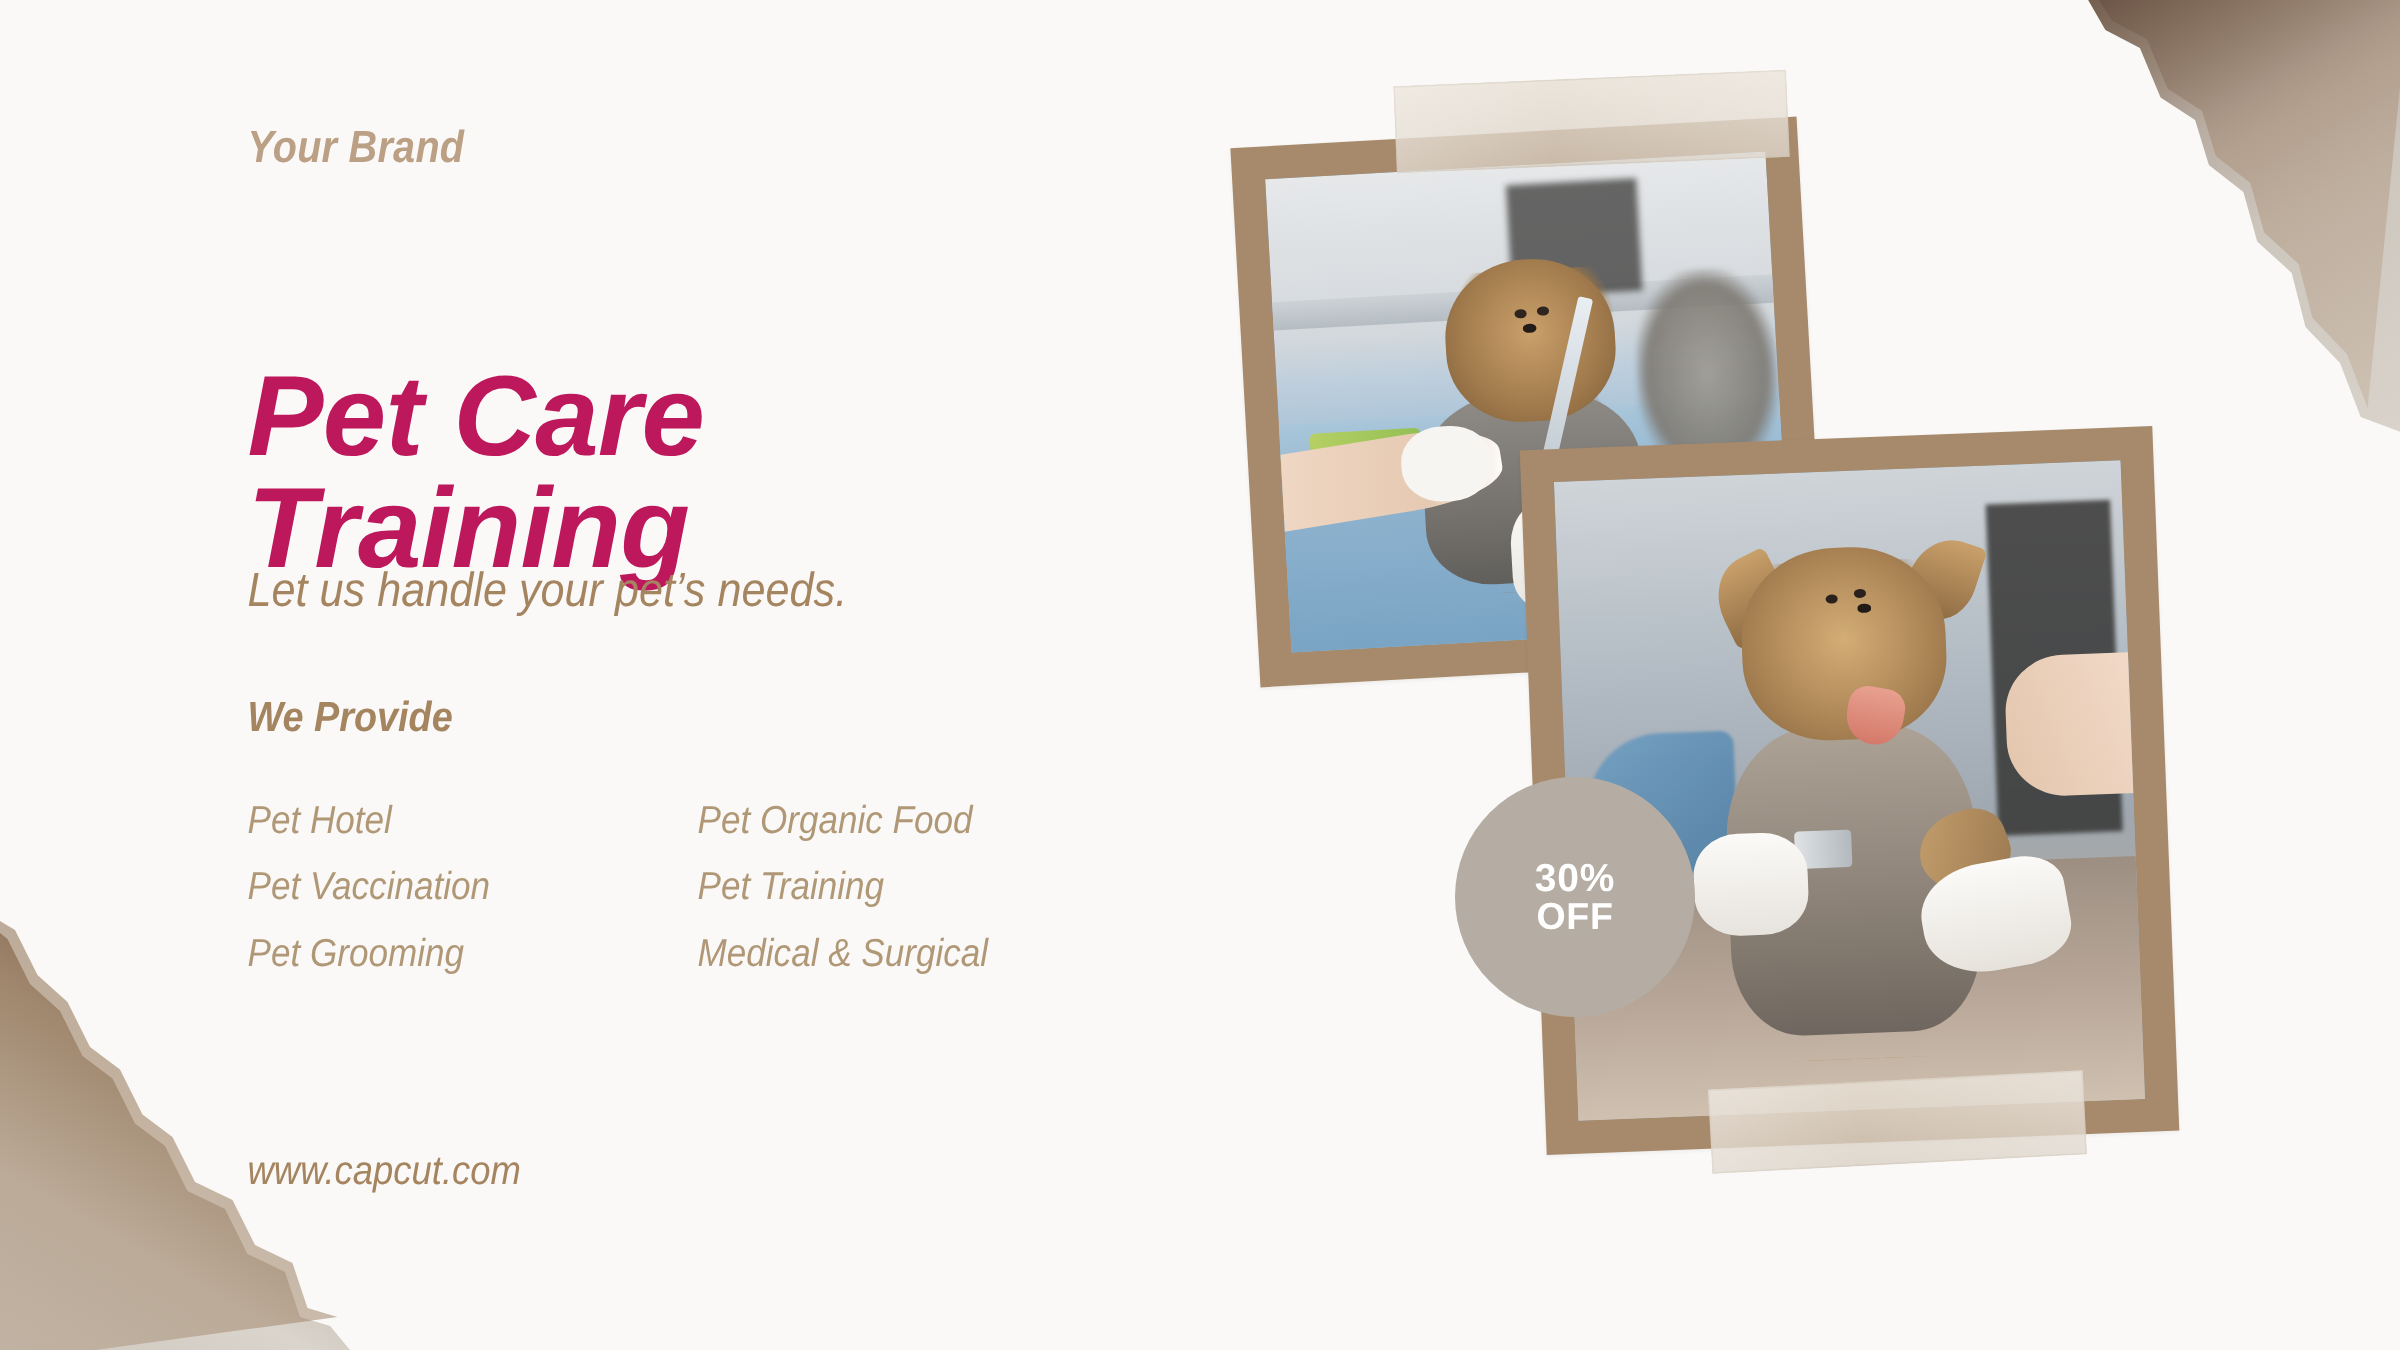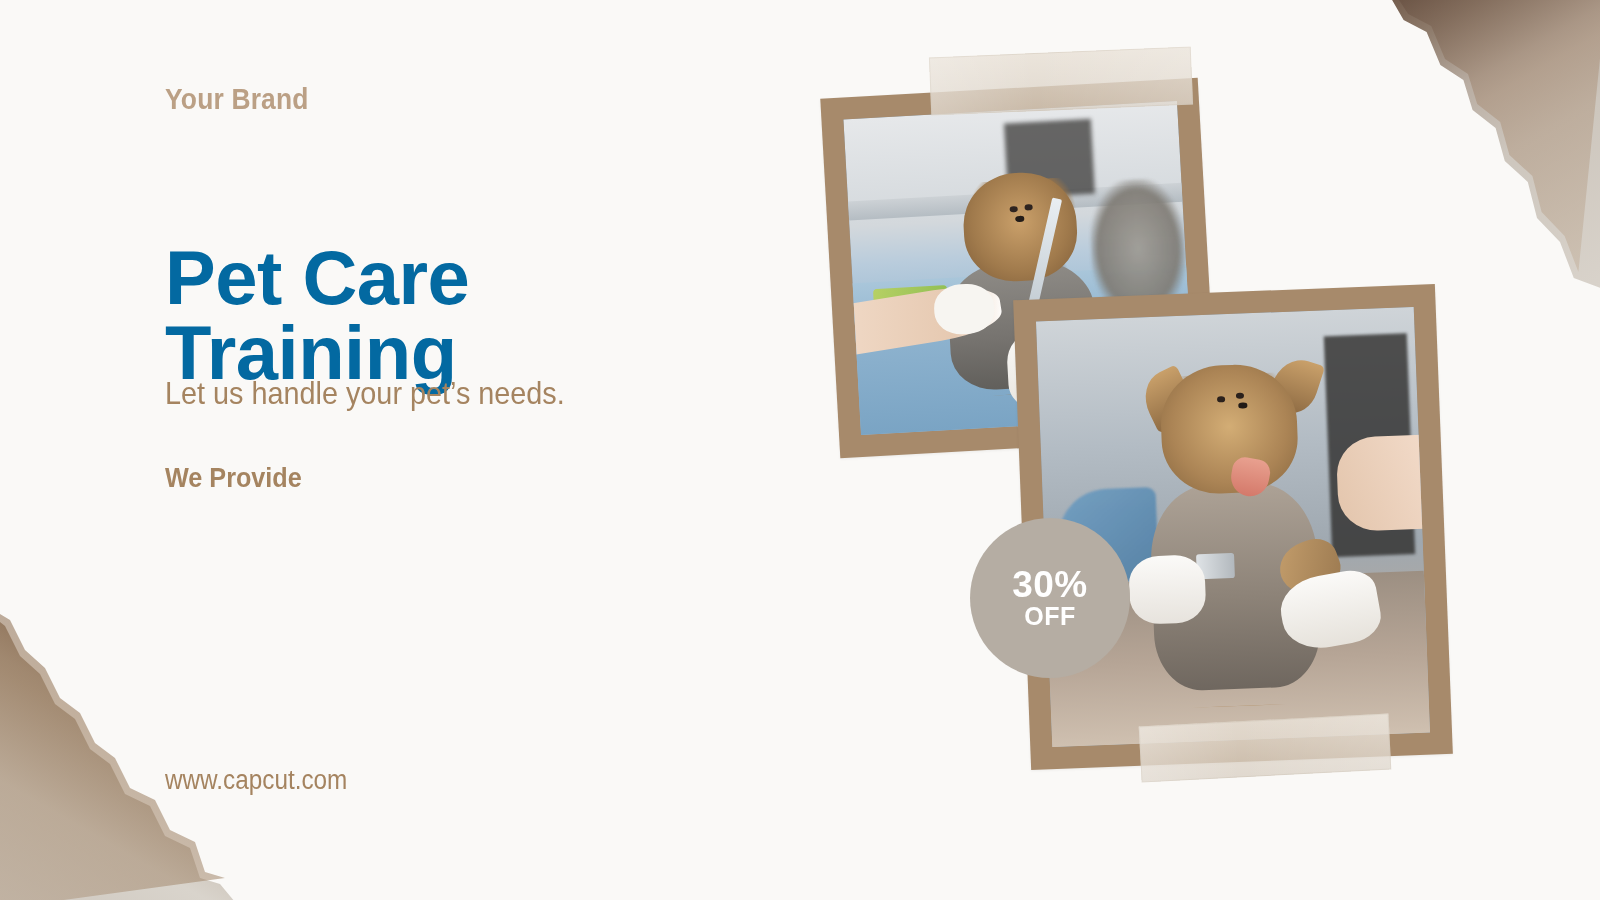--- a/index.html
+++ b/index.html
@@ -56,37 +56,37 @@
     bottom:-8px; left:-10px;
     width:250px; height:300px;
     background:linear-gradient(30deg,#b5a08a 0%, #8a6744 55%, #6a4a33 100%);
     clip-path: polygon(0% 100%, 6% 100%, 94% 90%, 86% 88%, 82% 78%, 72% 74%,
                        66% 64%, 56% 60%, 50% 50%, 42% 45%, 36% 35%, 28% 30%,
                        22% 20%, 14% 14%, 8% 4%, 0% 0%);
     opacity:.5;
   }
 
   
-  .left { position:absolute; left:165px; top:0; width:620px; height:900px; }
+  .left { position:absolute; left:165px; top:0; width:620px; height:900px;font-style:italic; }
 
   .brand {
     position:absolute; left:0; top:82px;
     font-size:30px; font-weight:700;
     letter-spacing:.2px;
     color:#BBA085;
     transform:scaleX(.88); transform-origin:left center;
     white-space:nowrap;
   }
 
   .headline {
     position:absolute; left:0; top:165px;
     font-size:76px;
     font-weight:700;
     line-height:.99;
-    color:#0369a1;
+    color:#be185d;
     letter-spacing:-0.5px;
     white-space:pre-line;
   }
   .headline .l2 { display:block; }
 
   .tagline {
     position:absolute; left:0; top:375px;
     font-size:32px; font-weight:400;
     color:#A58460;
     transform:scaleX(.9); transform-origin:left center;
@@ -353,21 +353,21 @@
     align-items:center; justify-content:center;
     z-index:8;
     cursor:pointer;
   }
   .badge .b1, .badge .b2 {
     color:#FFFFFF;
     font-weight:700;
     letter-spacing:.5px;
     line-height:1.02;
   }
-  .badge .b1 { font-size:37px; }
+  .badge .b1 { font-size:26px; }
   .badge .b2 { font-size:25px; }
 </style>
 </head>
 <body>
 
 <div id="canvas">
 
   <div class="torn torn-tr"></div>
   <div class="torn torn-tr-edge"></div>
   <div class="torn torn-bl"></div>
@@ -379,20 +379,28 @@
 
     <div class="headline">
       <span>Pet Care</span>
       <span class="l2">Training</span>
     </div>
 
     <div class="tagline">Let us handle your pet’s needs.</div>
 
     <div class="provide">We Provide</div>
 
+    <div class="services">
+      <div class="svc">Pet Hotel</div>
+      <div class="svc">Pet Organic Food</div>
+      <div class="svc">Pet Vaccination</div>
+      <div class="svc">Pet Training</div>
+      <div class="svc">Pet Grooming</div>
+      <div class="svc">Medical &amp; Surgical</div>
+    </div>
 
 
     <div class="url">www.capcut.com</div>
   </div>
 
   <div class="collage">
 
     <div class="photo photo1">
       <div class="img">
         <div class="p1bg"></div>

